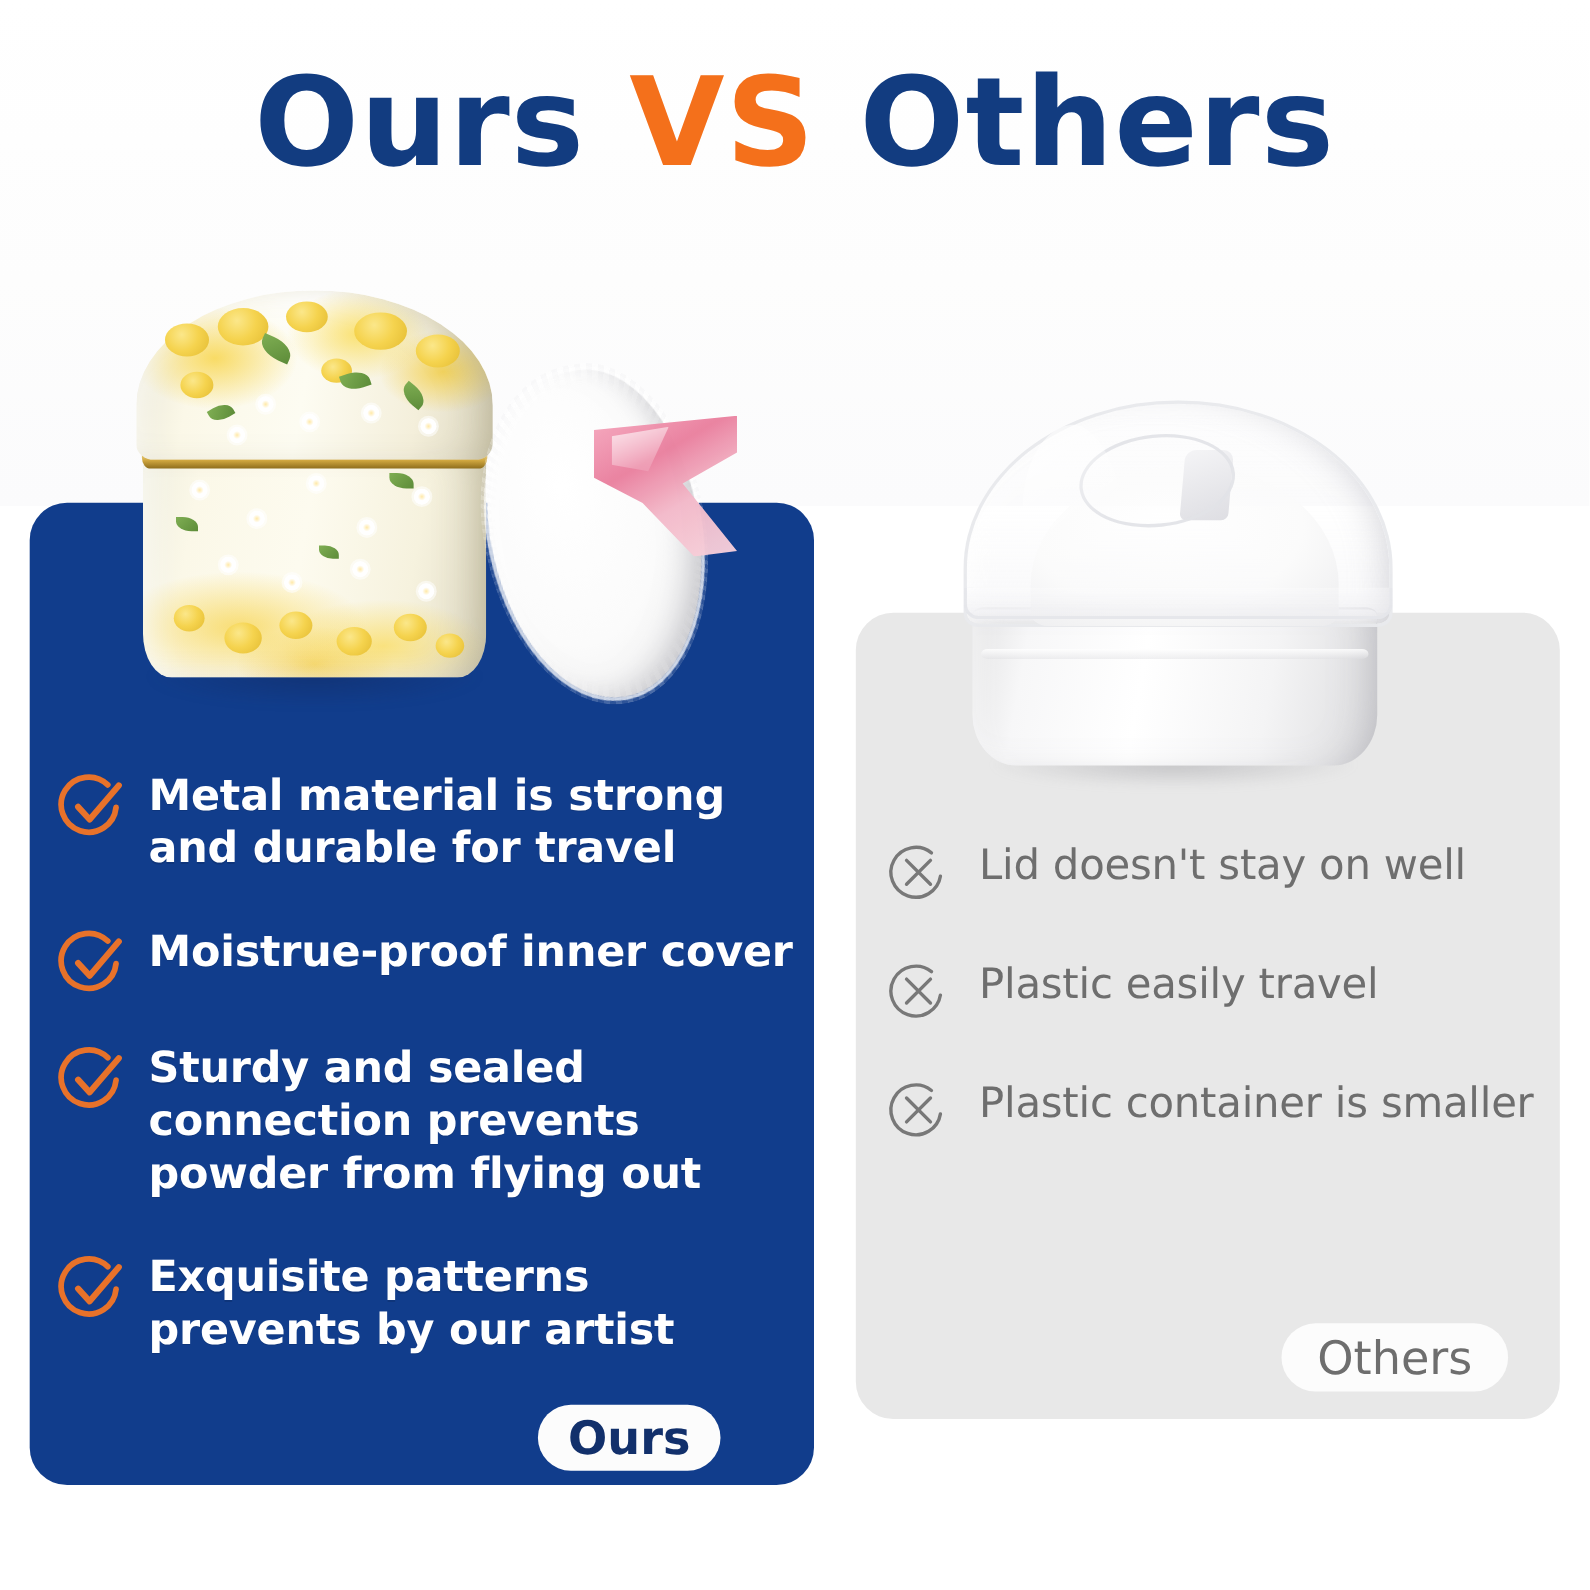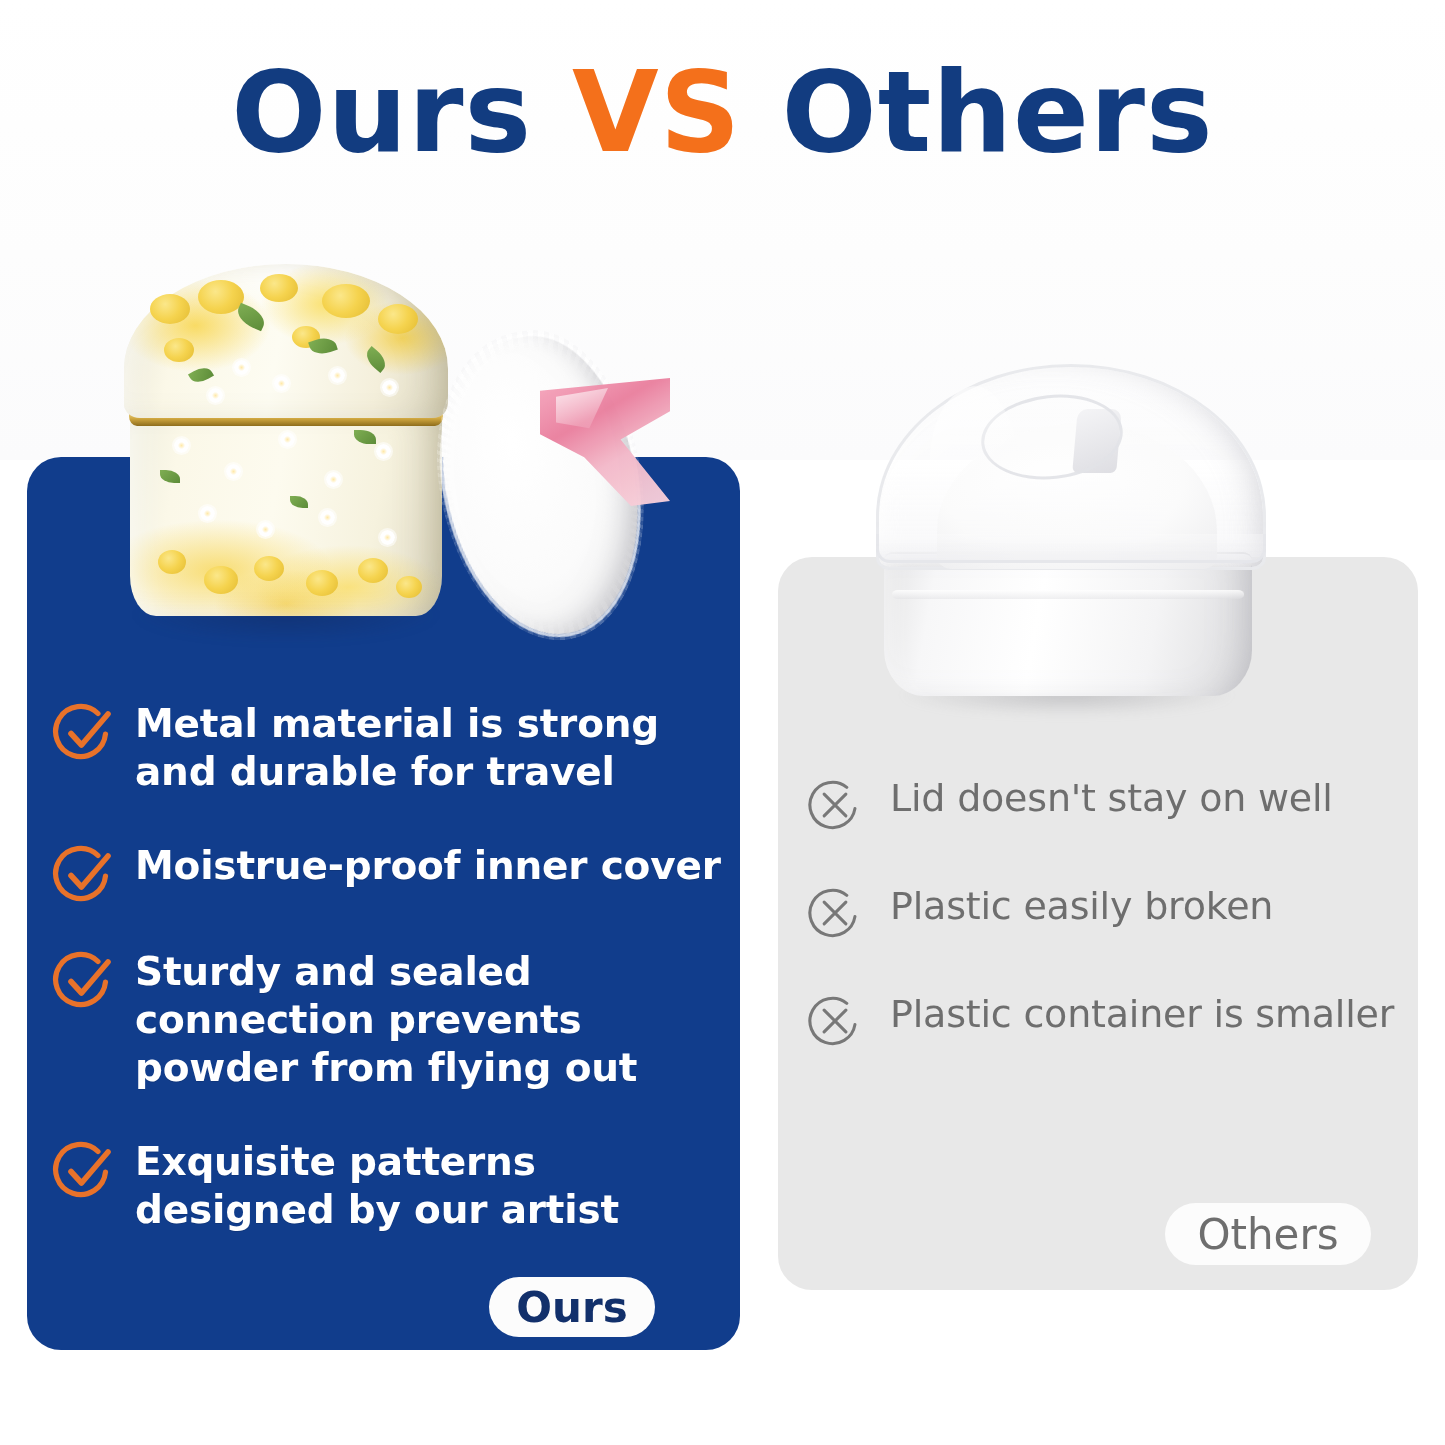--- a/index.html
+++ b/index.html
@@ -43,21 +43,21 @@
   .row-o{position:relative;min-height:60px;margin-bottom:46px;padding-left:111px;padding-right:14px;}
   .row-o:last-child{margin-bottom:0;}
   .row-o .ico{position:absolute;left:28px;top:0px;width:64px;height:64px;}
   .row-o .txt{
     color:#ffffff;font-size:39px;line-height:48px;font-weight:bold;
     letter-spacing:-0.2px;
     text-shadow:0 1px 0 rgba(0,0,0,.12);
   }
 
   .list-others{position:absolute;left:778px;top:762px;width:640px;}
-  .row-x{position:relative;min-height:58px;margin-bottom:50px;padding-left:112px;padding-right:10px;margin-top:12px;}
+  .row-x{position:relative;min-height:58px;margin-bottom:50px;padding-left:112px;padding-right:10px;}
   .row-x:last-child{margin-bottom:0;}
   .row-x .ico{position:absolute;left:28px;top:2px;width:58px;height:58px;}
   .row-x .txt{
     color:#6E6E6E;font-size:38px;line-height:48px;font-weight:normal;
     letter-spacing:-0.2px;
   }
 
   
   .badge{
     position:absolute;border-radius:999px;background:#FCFCFC;
@@ -329,21 +329,21 @@
       <div class="txt">Sturdy and sealed connection prevents powder from flying out</div>
     </div>
 
     <div class="row-o">
       <span class="ico">
         <svg viewBox="0 0 64 64" width="64" height="64">
           <path d="M46 13.5 A25 25 0 1 0 53.5 34" fill="none" stroke="#E8722A" stroke-width="5.2" stroke-linecap="round"></path>
           <path d="M19 33.5 L29.5 45 L56 14" fill="none" stroke="#E8722A" stroke-width="5.6" stroke-linecap="round" stroke-linejoin="round"></path>
         </svg>
       </span>
-      <div class="txt">Exquisite patterns designed by our artist</div>
+      <div class="txt">Exquisite patterns prevents by our artist</div>
     </div>
 
   </div>
 
   <div class="list-others">
 
     <div class="row-x">
       <span class="ico">
         <svg viewBox="0 0 64 64" width="58" height="58">
           <path d="M45 12.5 A25 25 0 1 0 54 36" fill="none" stroke="#787878" stroke-width="3.4" stroke-linecap="round"></path>
@@ -353,21 +353,21 @@
       <div class="txt">Lid doesn't stay on well</div>
     </div>
 
     <div class="row-x">
       <span class="ico">
         <svg viewBox="0 0 64 64" width="58" height="58">
           <path d="M45 12.5 A25 25 0 1 0 54 36" fill="none" stroke="#787878" stroke-width="3.4" stroke-linecap="round"></path>
           <path d="M20 20 L44 44 M44 20 L20 44" fill="none" stroke="#787878" stroke-width="3.4" stroke-linecap="round"></path>
         </svg>
       </span>
-      <div class="txt">Plastic easily broken</div>
+      <div class="txt">Plastic easily travel</div>
     </div>
 
     <div class="row-x">
       <span class="ico">
         <svg viewBox="0 0 64 64" width="58" height="58">
           <path d="M45 12.5 A25 25 0 1 0 54 36" fill="none" stroke="#787878" stroke-width="3.4" stroke-linecap="round"></path>
           <path d="M20 20 L44 44 M44 20 L20 44" fill="none" stroke="#787878" stroke-width="3.4" stroke-linecap="round"></path>
         </svg>
       </span>
       <div class="txt">Plastic container is smaller</div>

